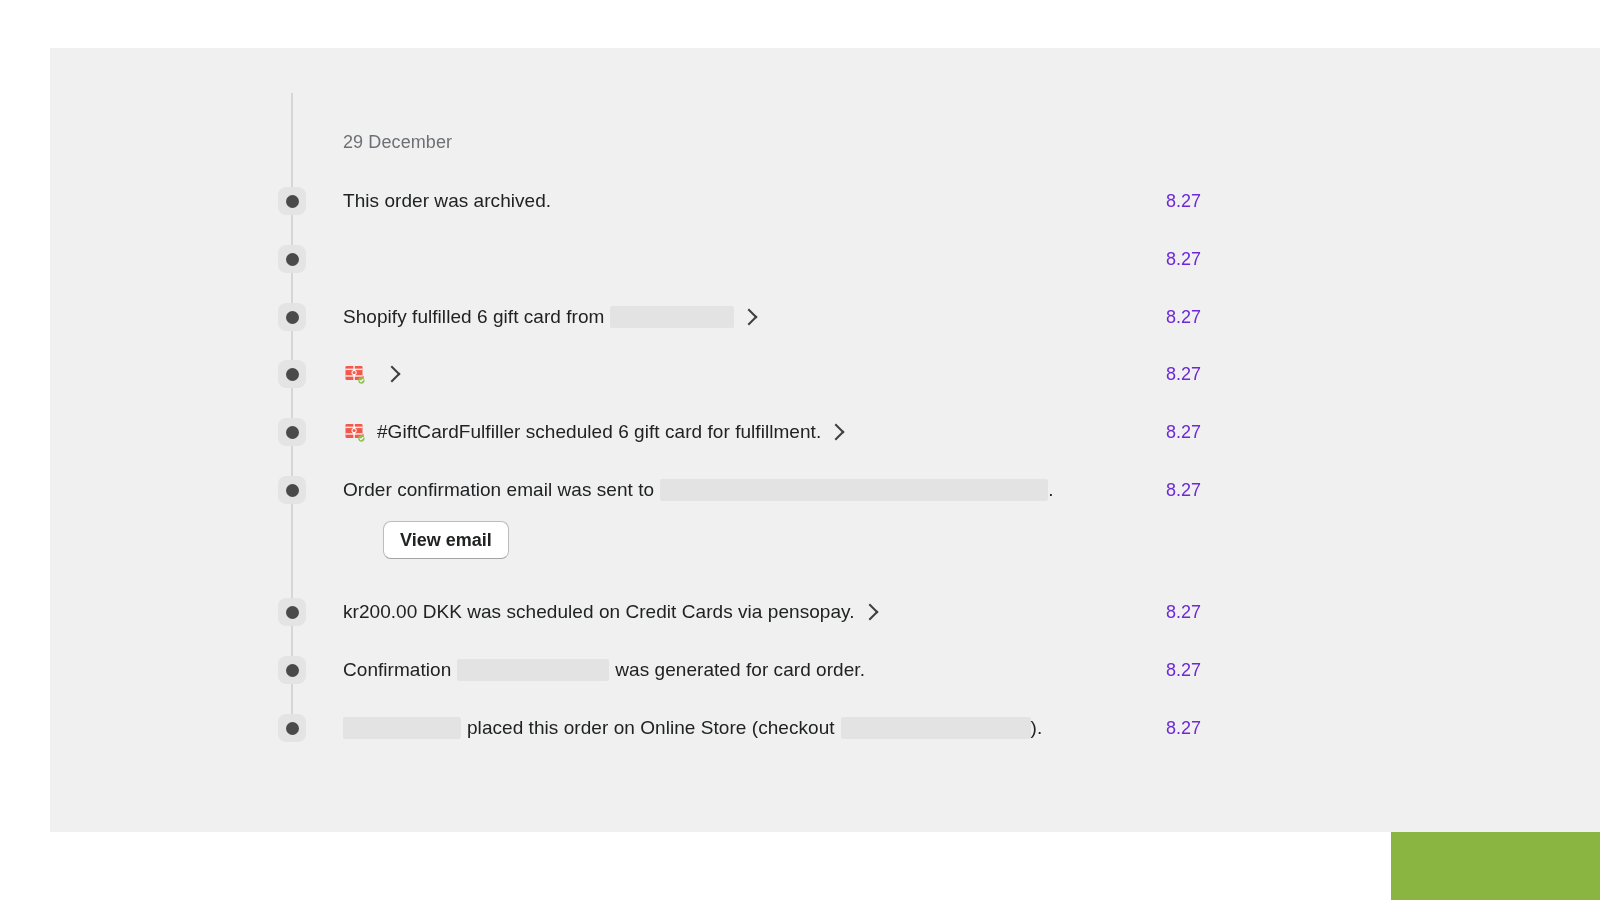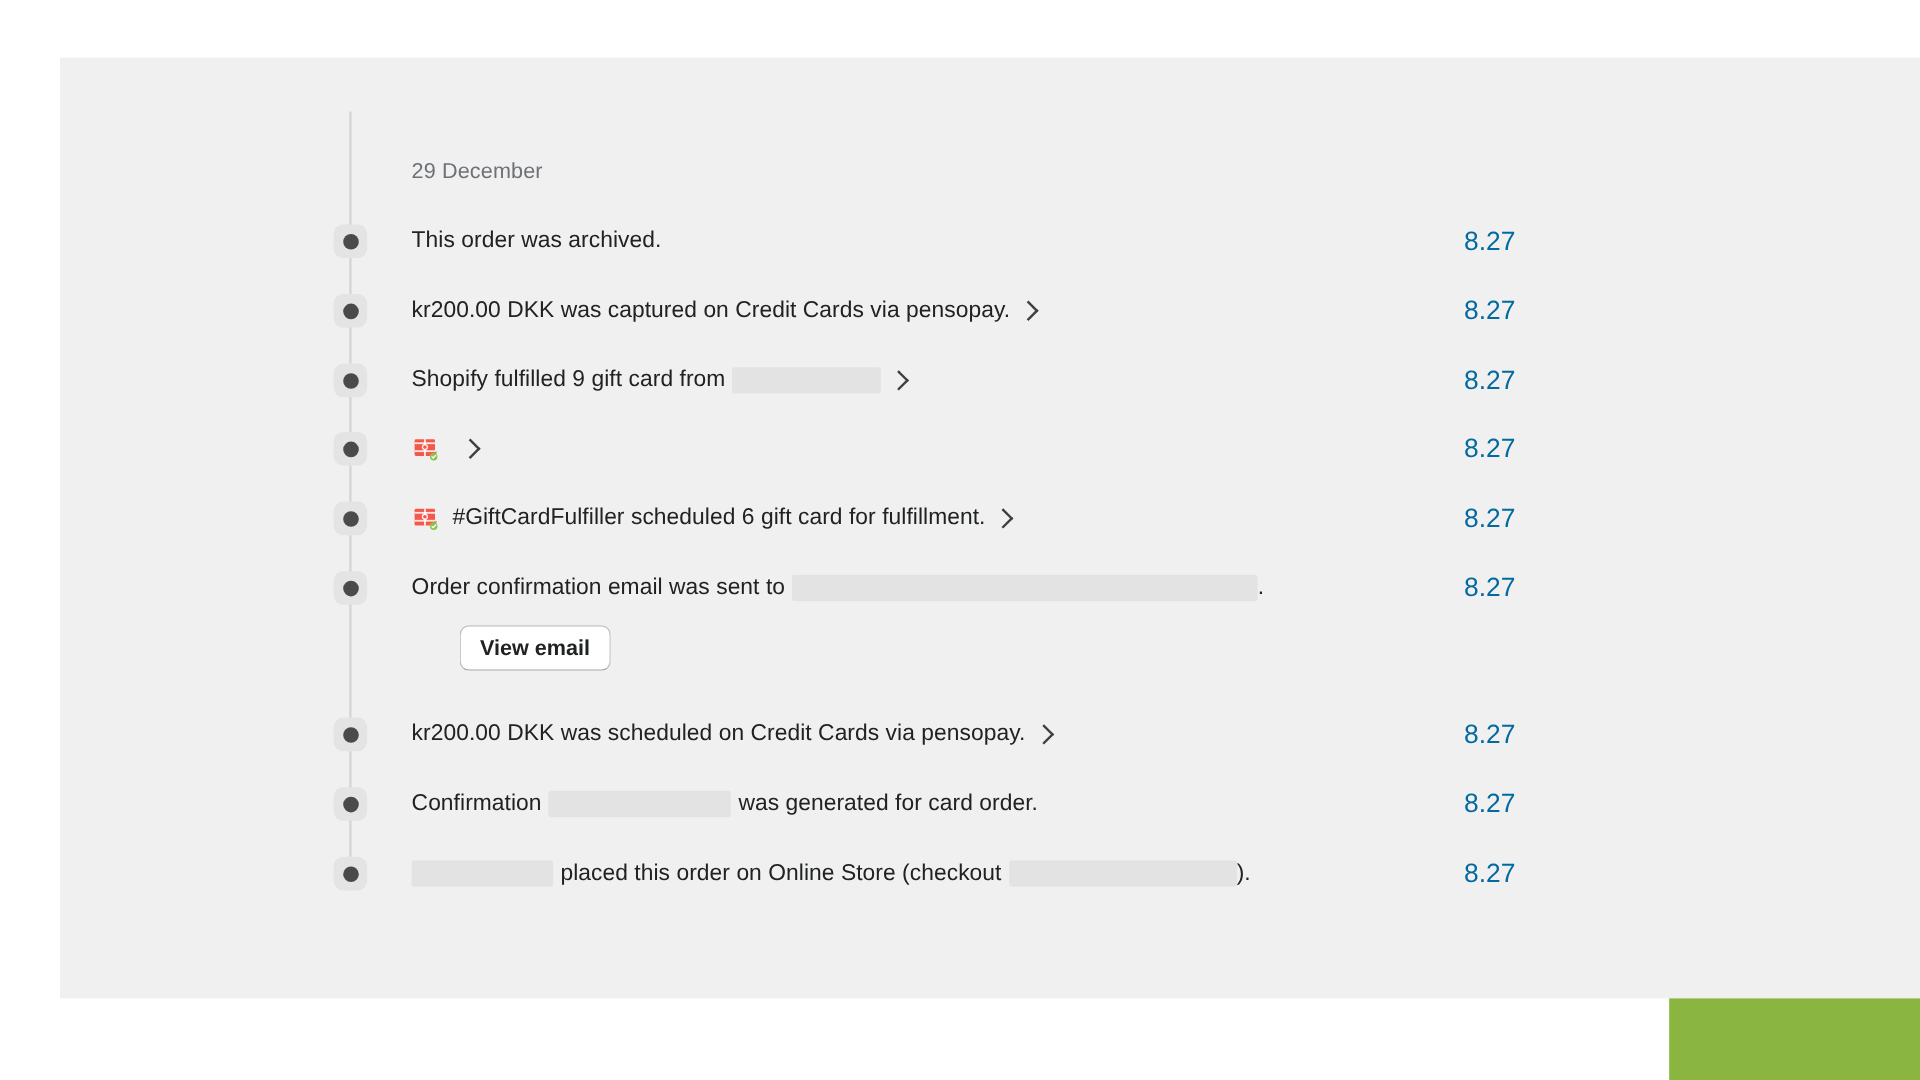--- a/index.html
+++ b/index.html
@@ -115,27 +115,27 @@
     display: flex;
     align-items: center;
     font-size: 19px;
     color: #202223;
     white-space: nowrap;
     letter-spacing: .05px;
   }
 
   .row-time {
     position: absolute;
-    left: 1170px;
+    left: 1116px;
     top: 0;
     height: 28px;
     display: flex;
     align-items: center;
-    font-size: 22px;
-    color: #0369a1;
+    font-size: 18px;
+    color: #6d28d9;
   }
 
   
   .redact {
     display: inline-block;
     background: #e3e3e3;
     border-radius: 2px;
     height: 22px;
     vertical-align: middle;
   }
@@ -208,32 +208,28 @@
           </div>
           <div class="row-body">
             <span>This order was archived.</span>
           </div>
           <div class="row-time">8.27</div>
         </div>
         <div class="row" style="top: 197px;">
           <div class="row-marker">
             <i></i>
           </div>
-          <div class="row-body">
-            <span>kr200.00 DKK was captured on Credit Cards via pensopay.</span>
-            <span class="chev"></span>
-          </div>
           <div class="row-time">8.27</div>
         </div>
         <div class="row" style="top: 255px;">
           <div class="row-marker">
             <i></i>
           </div>
           <div class="row-body">
-            <span>Shopify fulfilled 9 gift card from</span>
+            <span>Shopify fulfilled 6 gift card from</span>
             <span class="space"></span>
             <span class="redact" style="width: 124px;"></span>
             <span class="chev"></span>
           </div>
           <div class="row-time">8.27</div>
         </div>
         <div class="row" style="top: 312px;">
           <div class="row-marker">
             <i></i>
           </div>

